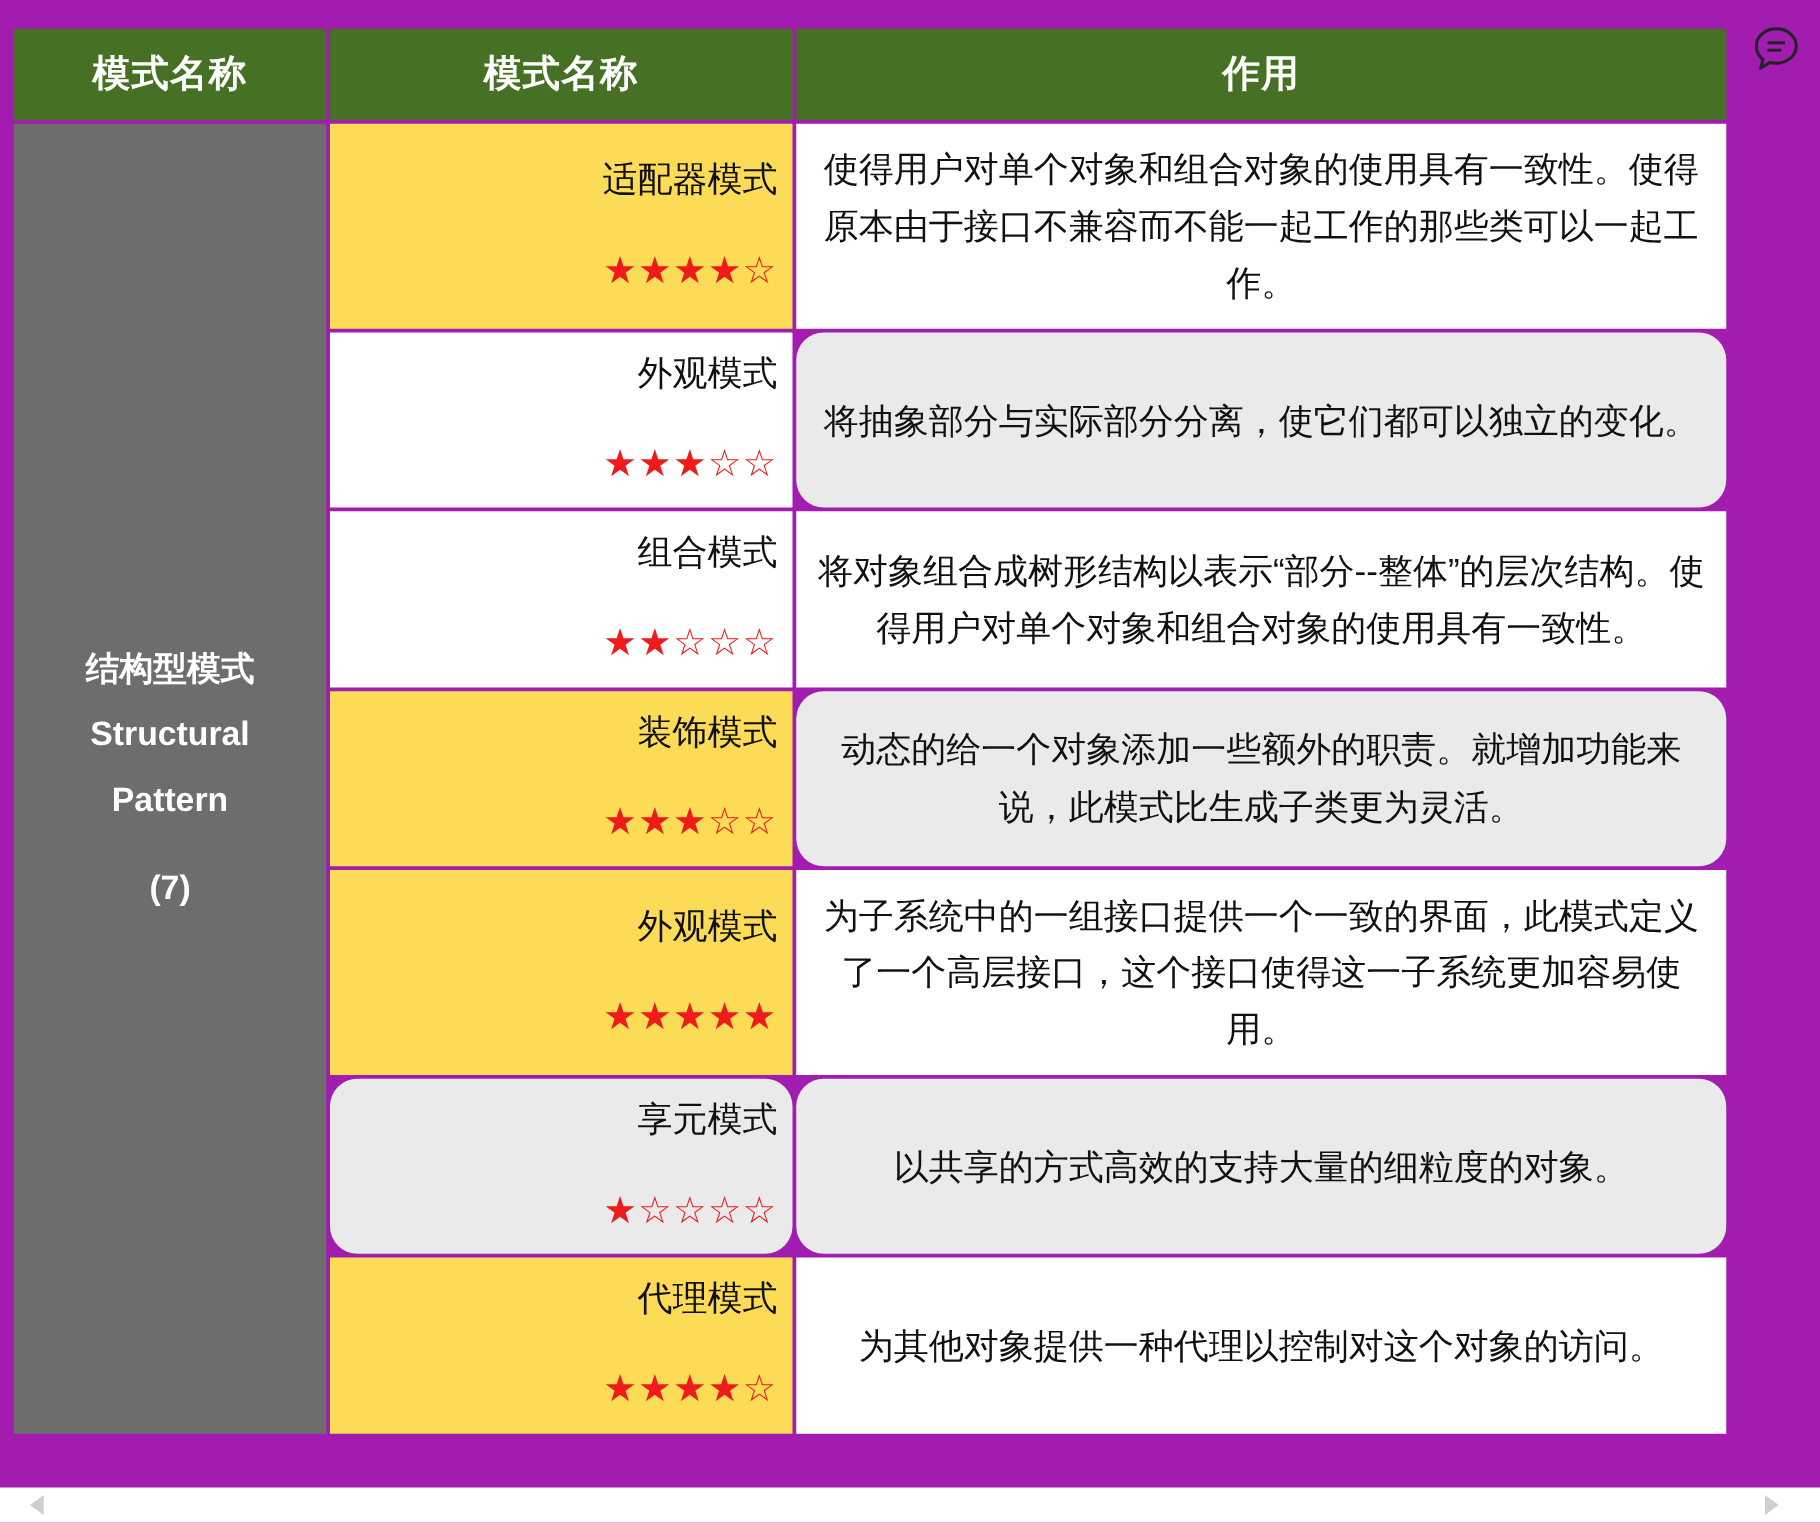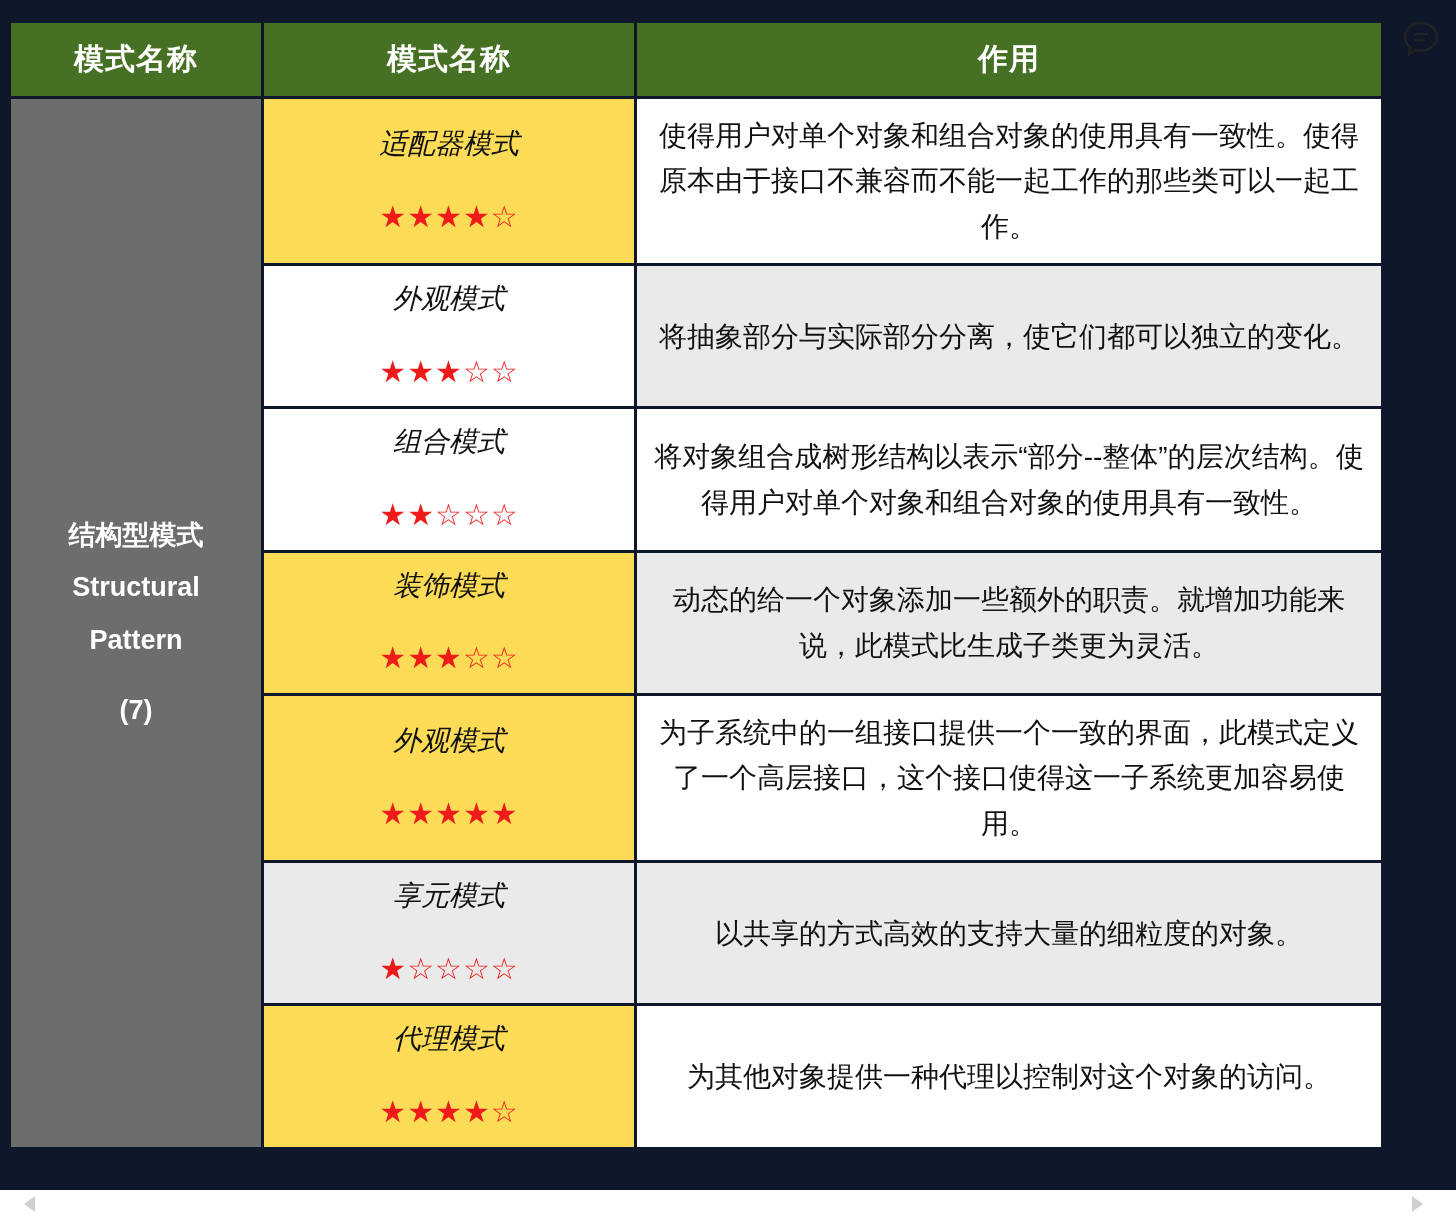--- a/index.html
+++ b/index.html
@@ -9,21 +9,21 @@
     height: 1218px;
     background: #ffffff;
     font-family: "Liberation Sans", "DejaVu Sans", sans-serif;
     overflow: hidden;
   }
 
   #page {
     position: relative;
     width: 1456px;
     height: 1218px;
-    background: #0f172a;
+    background: #a21caf;
   }
 
   
   #comment-icon {
     position: absolute;
     top: 16px;
     left: 1398px;
     width: 46px;
     height: 46px;
     cursor: pointer;
@@ -71,25 +71,24 @@
     line-height: 1.95;
     vertical-align: top;
     padding-top: 26px;
     margin-top: 18px;
   }
   td.group-cell .gline { display: block; white-space: nowrap; }
   td.group-cell .gline.spacer { height: 18px; }
 
   
   td.name-cell {
-    text-align: center;
+    text-align: right;
     font-size: 28px;
     color: #111111;
     line-height: 1.35;
-    font-style: italic;
   }
   td.name-cell .pname { display: block; margin-bottom: 34px; }
   td.name-cell .stars {
     display: block;
     color: #ef1a1a;
     font-size: 30px;
     letter-spacing: 1px;
     font-family: "DejaVu Sans", sans-serif;
   }
 
@@ -97,21 +96,21 @@
   td.desc-cell {
     text-align: center;
     font-size: 28px;
     color: #111111;
     line-height: 1.62;
     padding: 20px 22px;
   }
 
   
   .bg-white  { background: #ffffff; }
-  .bg-gray   { background: #eaeaea; }
+  .bg-gray   { background: #eaeaea; border-radius: 22px; }
   .bg-yellow { background: #fcdb56; }
 
   
   #hscroll {
     position: absolute;
     left: 0;
     top: 1190px;
     width: 1456px;
     height: 28px;
     background: #ffffff;

